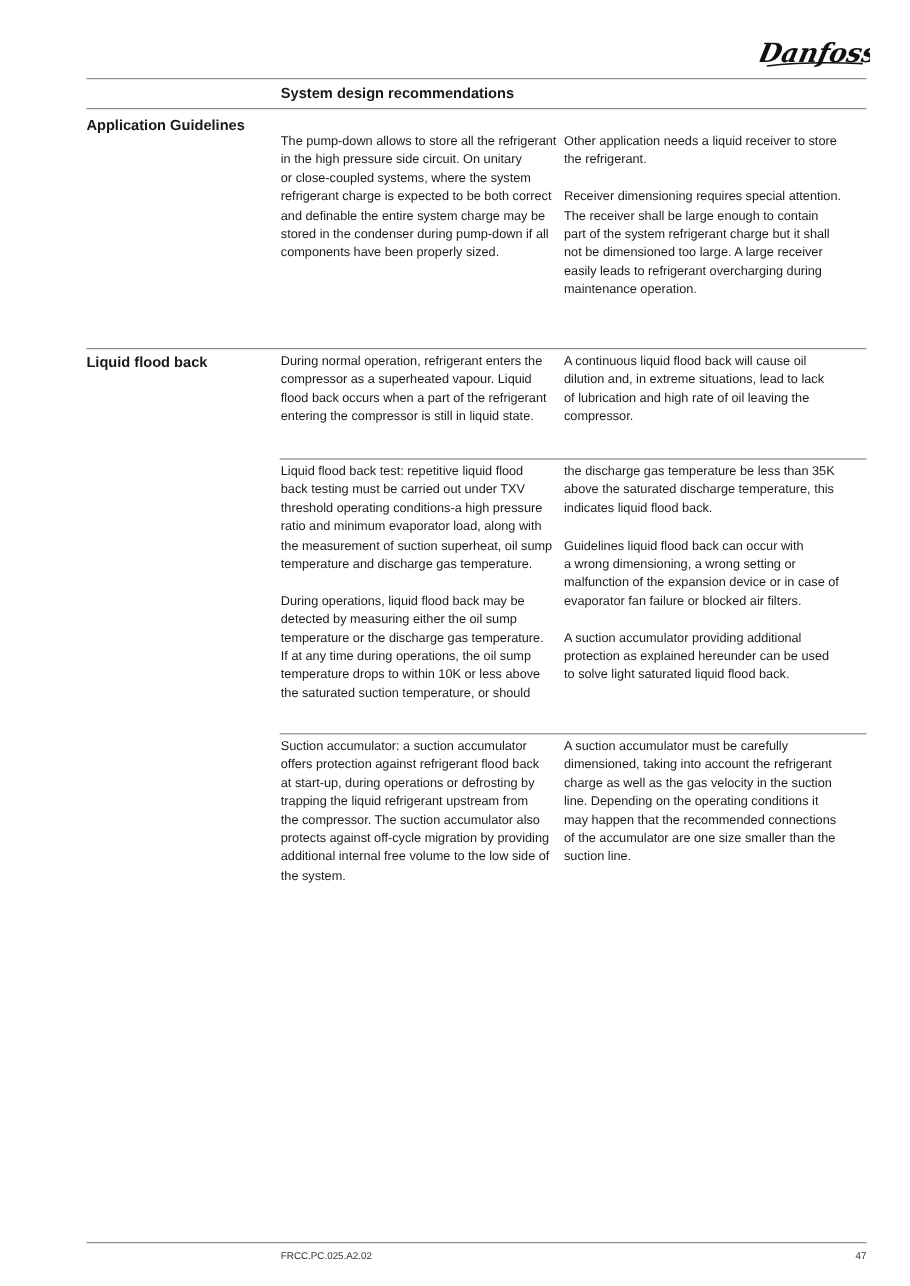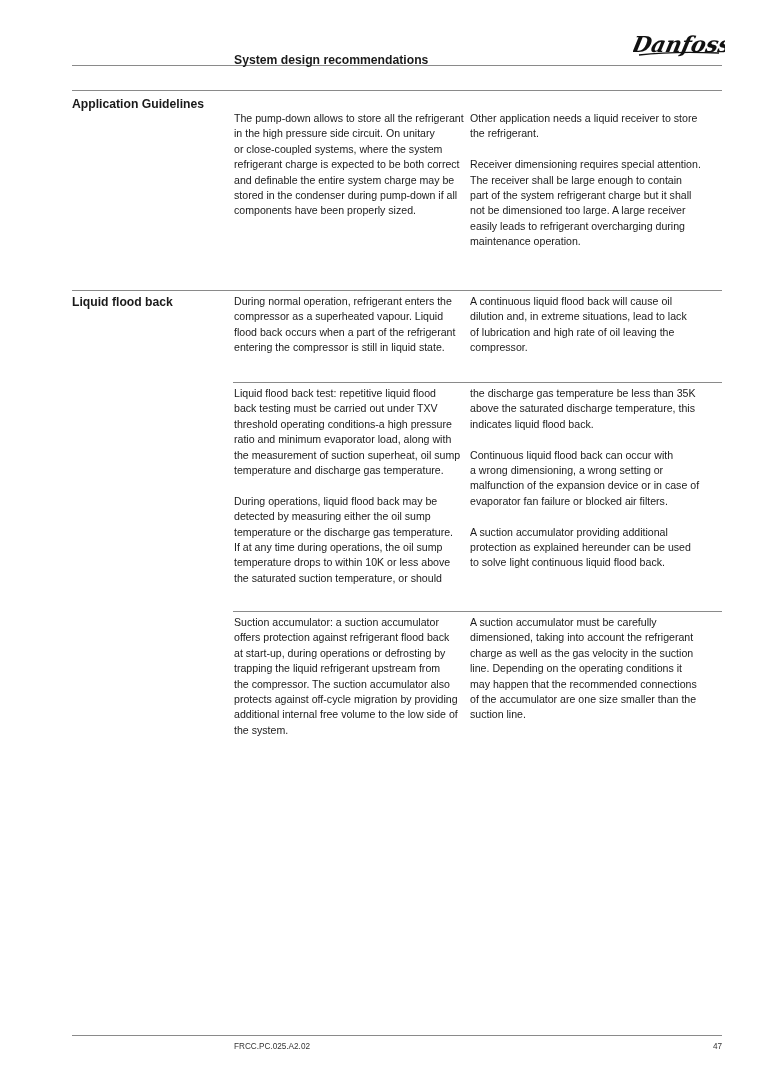--- a/index.html
+++ b/index.html
@@ -2,21 +2,21 @@
 <html><head>
 <meta charset="utf-8">
 <style>
   html, body { margin:0; padding:0; background:#ffffff; }
   body { width:758px; height:1072px; position:relative; overflow:hidden;
          font-family:"Liberation Sans", sans-serif; color:#1a1a1a; }
   .abs { position:absolute; }
   .logo { left:633px; top:24px; width:92px; height:38px; }
   .rule { position:absolute; height:1px; background:#8a8a8a; }
   .hdr-left { left:72px; top:71px; font-weight:bold; font-size:12.2px;margin-top:26px; }
-  .hdr-right { left:234px; top:53px; font-weight:bold; font-size:12.2px; }
+  .hdr-right { left:234px; top:71px; font-weight:bold; font-size:12.2px; }
   .sect-title { left:72px; top:295px; font-weight:bold; font-size:12.2px; }
   .col { position:absolute; font-size:10.6px; line-height:15.4px; width:245px; }
   .col p { margin:0 0 15.4px 0; white-space:pre-line; }
   .col p:last-child { margin-bottom:0; }
   .l { left:234px; }
   .r { left:470px; width:240px; }
   .footer-code { left:234px; top:1042px; font-size:8.2px; color:#333; }
   .footer-page { left:708px; top:1042px; font-size:8.2px; color:#333; width:14px; text-align:right; }
 </style>
 </head>
@@ -83,27 +83,27 @@
 detected by measuring either the oil sump
 temperature or the discharge gas temperature.
 If at any time during operations, the oil sump
 temperature drops to within 10K or less above
 the saturated suction temperature, or should</p>
 </div>
 <div class="col r" style="top:386px;">
   <p>the discharge gas temperature be less than 35K
 above the saturated discharge temperature, this
 indicates liquid flood back.</p>
-  <p>Continuous liquid flood back can occur with
+  <p>Guidelines liquid flood back can occur with
 a wrong dimensioning, a wrong setting or
 malfunction of the expansion device or in case of
 evaporator fan failure or blocked air filters.</p>
   <p>A suction accumulator providing additional
 protection as explained hereunder can be used
-to solve light continuous liquid flood back.</p>
+to solve light saturated liquid flood back.</p>
 </div>
 
 <div class="rule" style="left:233px; top:611px; width:489px;"></div>
 
 <div class="col l" style="top:615px;">
   <p>Suction accumulator: a suction accumulator
 offers protection against refrigerant flood back
 at start-up, during operations or defrosting by
 trapping the liquid refrigerant upstream from
 the compressor. The suction accumulator also

